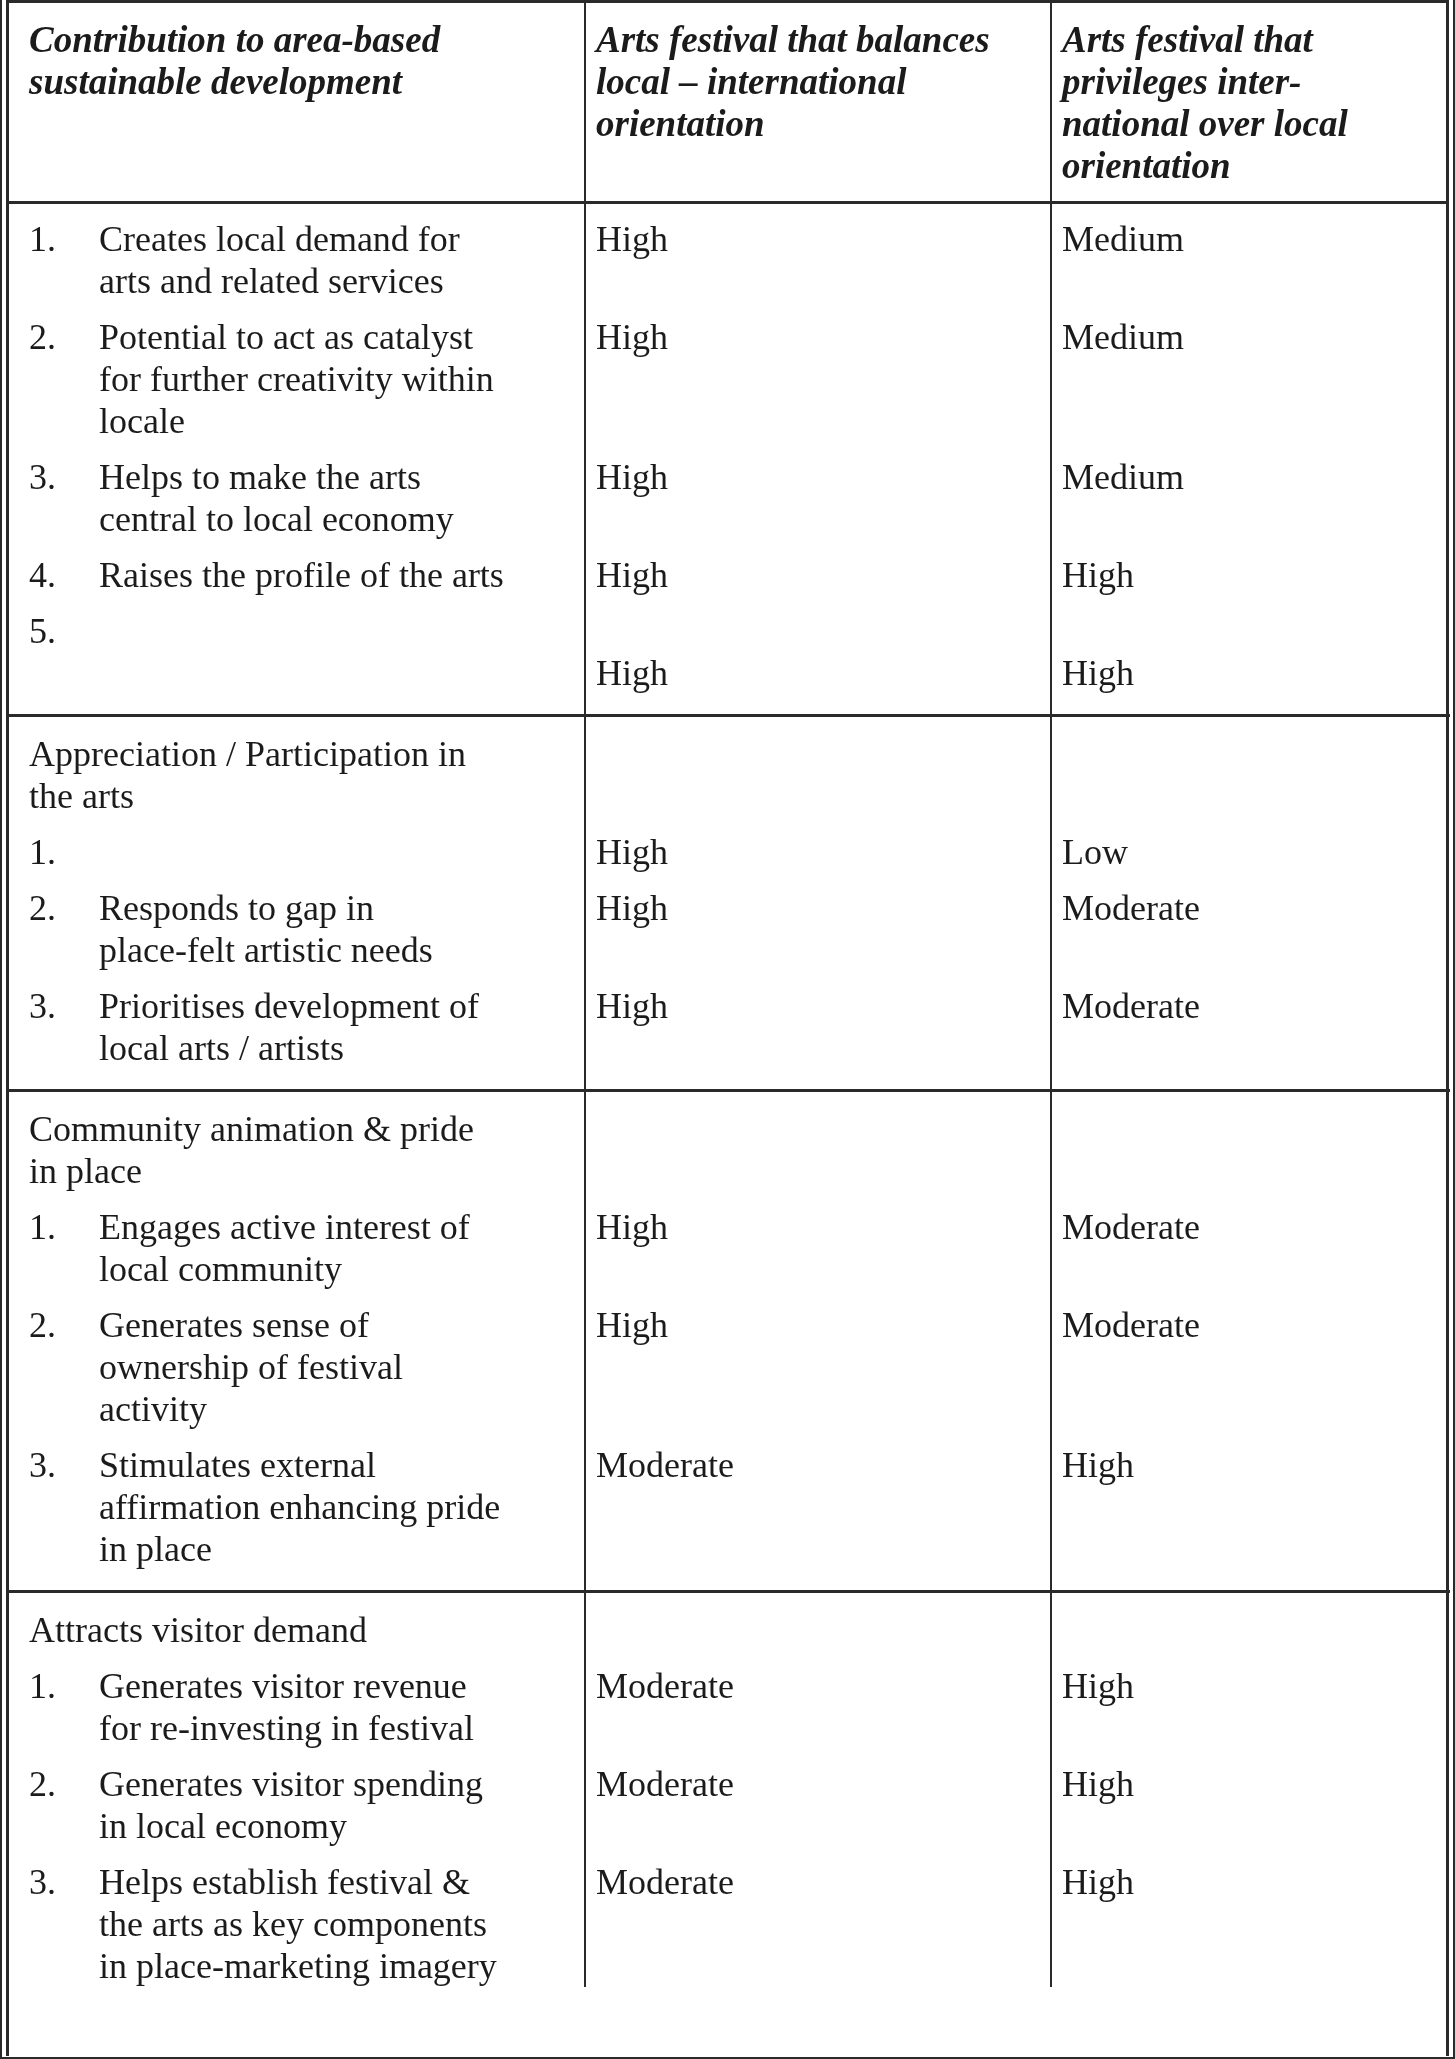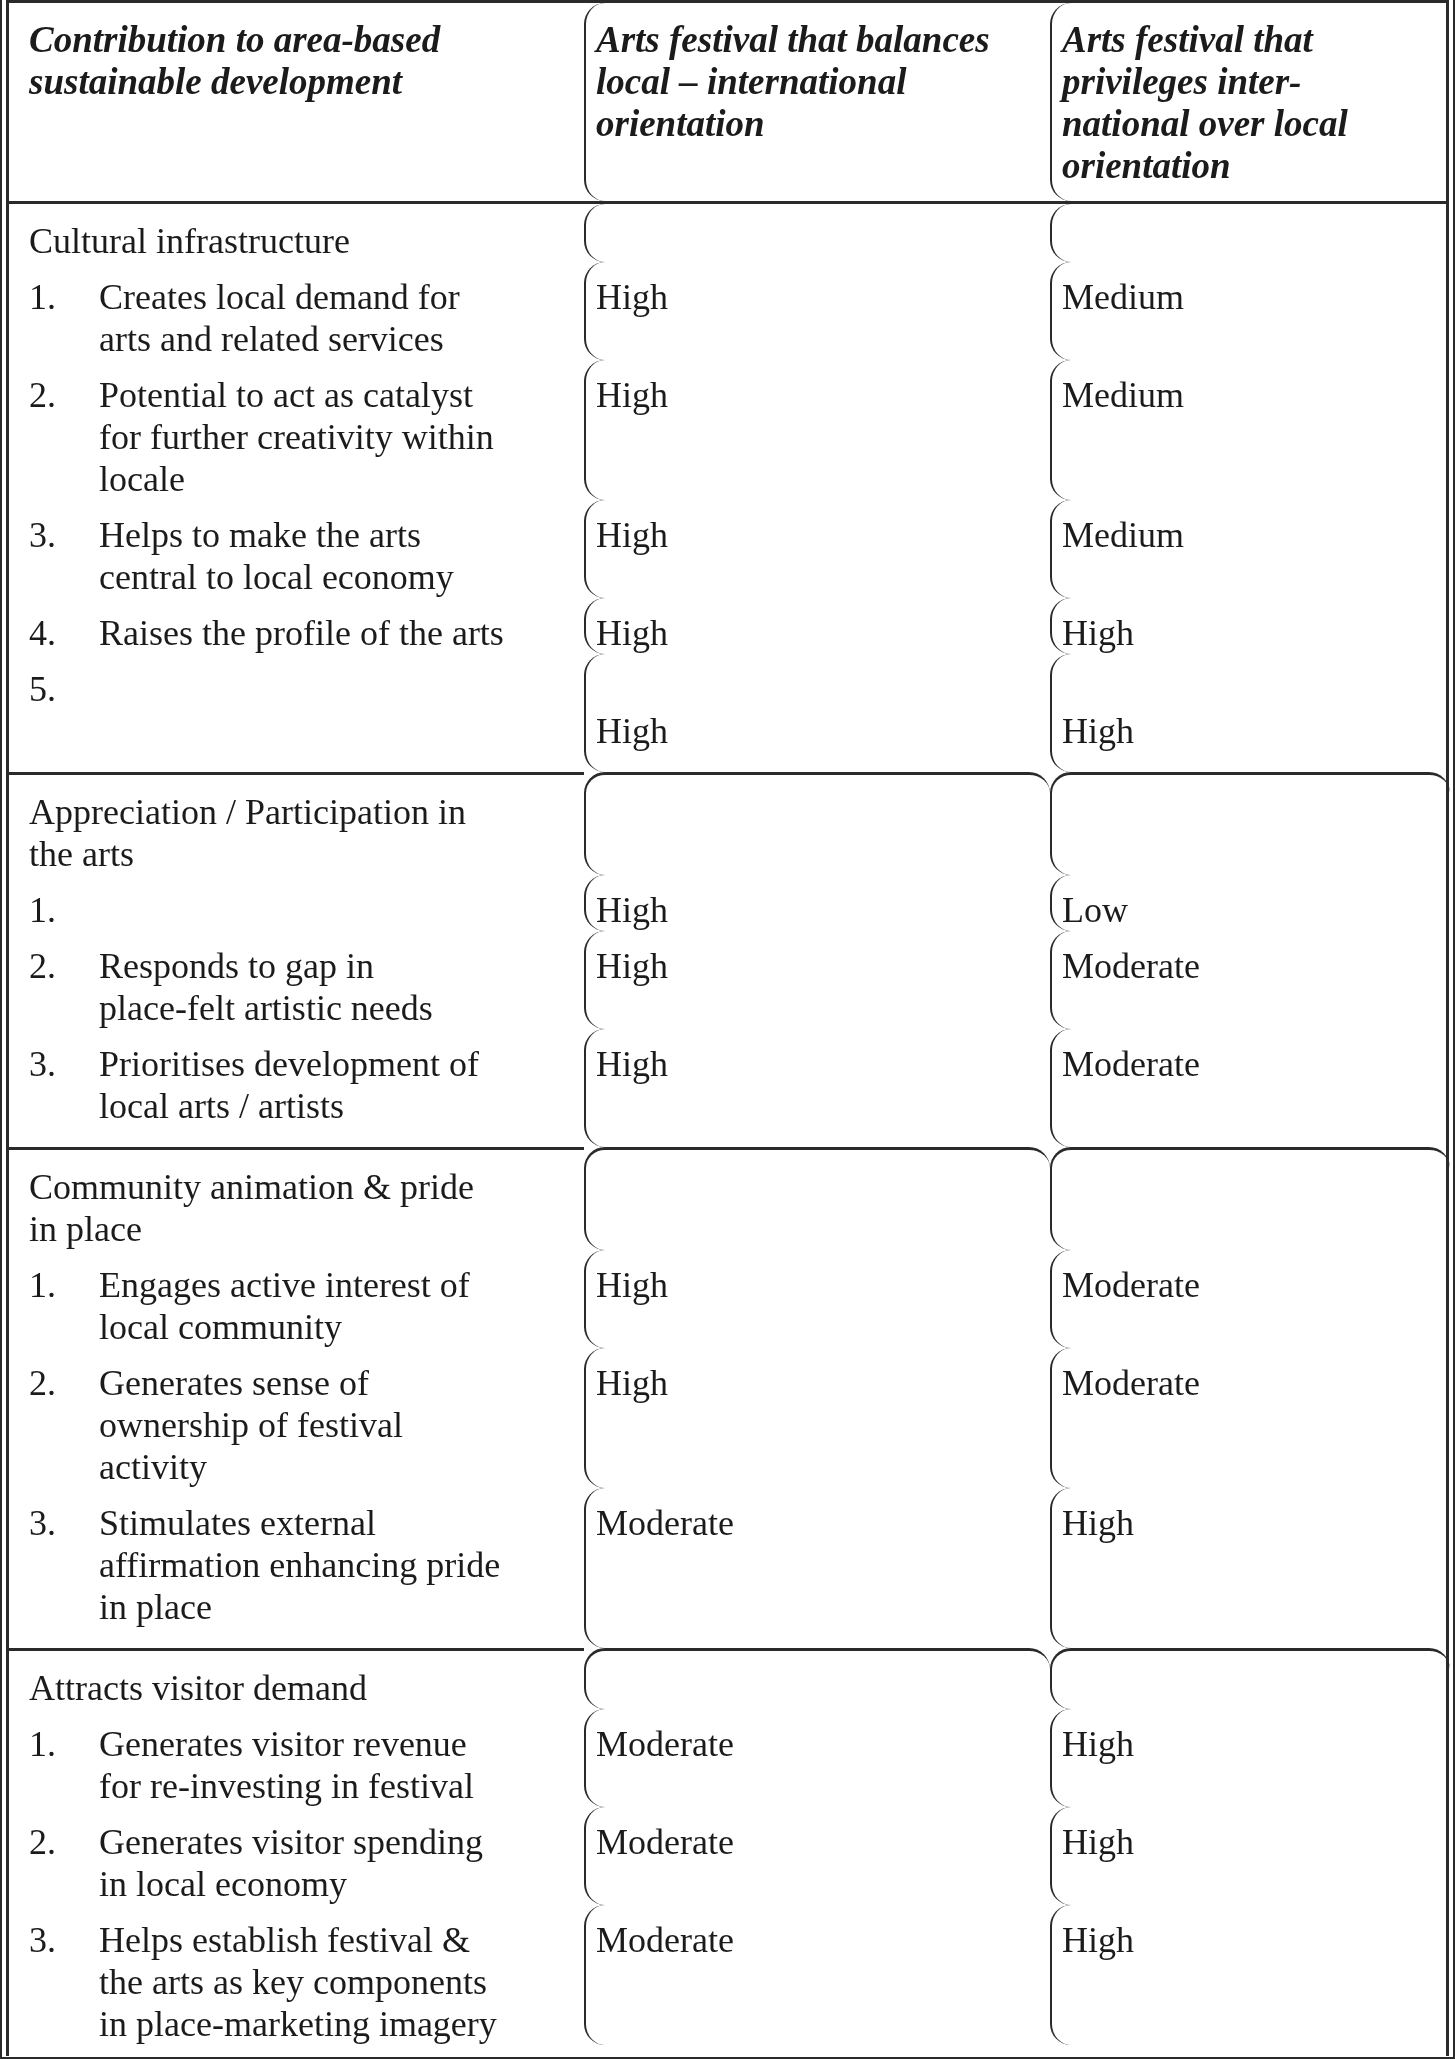--- a/index.html
+++ b/index.html
@@ -36,21 +36,20 @@
     display: grid;
     grid-template-columns: 575px 466px 400px;
   }
 
   .cell { padding-top: 14px; }
   .cell.c1 { padding-left: 20px; padding-right: 8px; }
   .cell.c2, .cell.c3 {
     border-left: 2px solid #2a2a2a;
     padding-left: 10px;
     padding-right: 6px;
-    border-radius: 21px;
   }
 
   .pre { white-space: pre-line; }
 
   
   .header-row { border-bottom: 3px solid #2a2a2a; }
   .header-row .cell {
     padding-top: 16px;
     padding-bottom: 14px;
     font-weight: bold;
@@ -92,27 +91,20 @@
         <div class="cell c2 pre">Arts festival that balances
 local – international
 orientation</div>
         <div class="cell c3 pre">Arts festival that
 privileges inter-
 national over local
 orientation</div>
       </div>
 
       <div class="section">
-        <div class="grid row heading-row">
-          <div class="cell c1">
-              <span class="section-title pre">Cultural infrastructure</span>
-            </div>
-          <div class="cell c2"></div>
-          <div class="cell c3"></div>
-        </div>
         <div class="grid row item-row">
           <div class="cell c1">
               <span class="item">
                 <span class="num">1.</span>
                 <span class="txt pre">Creates local demand for
 arts and related services</span>
               </span>
             </div>
           <div class="cell c2">
               <span class="rating">High</span>

